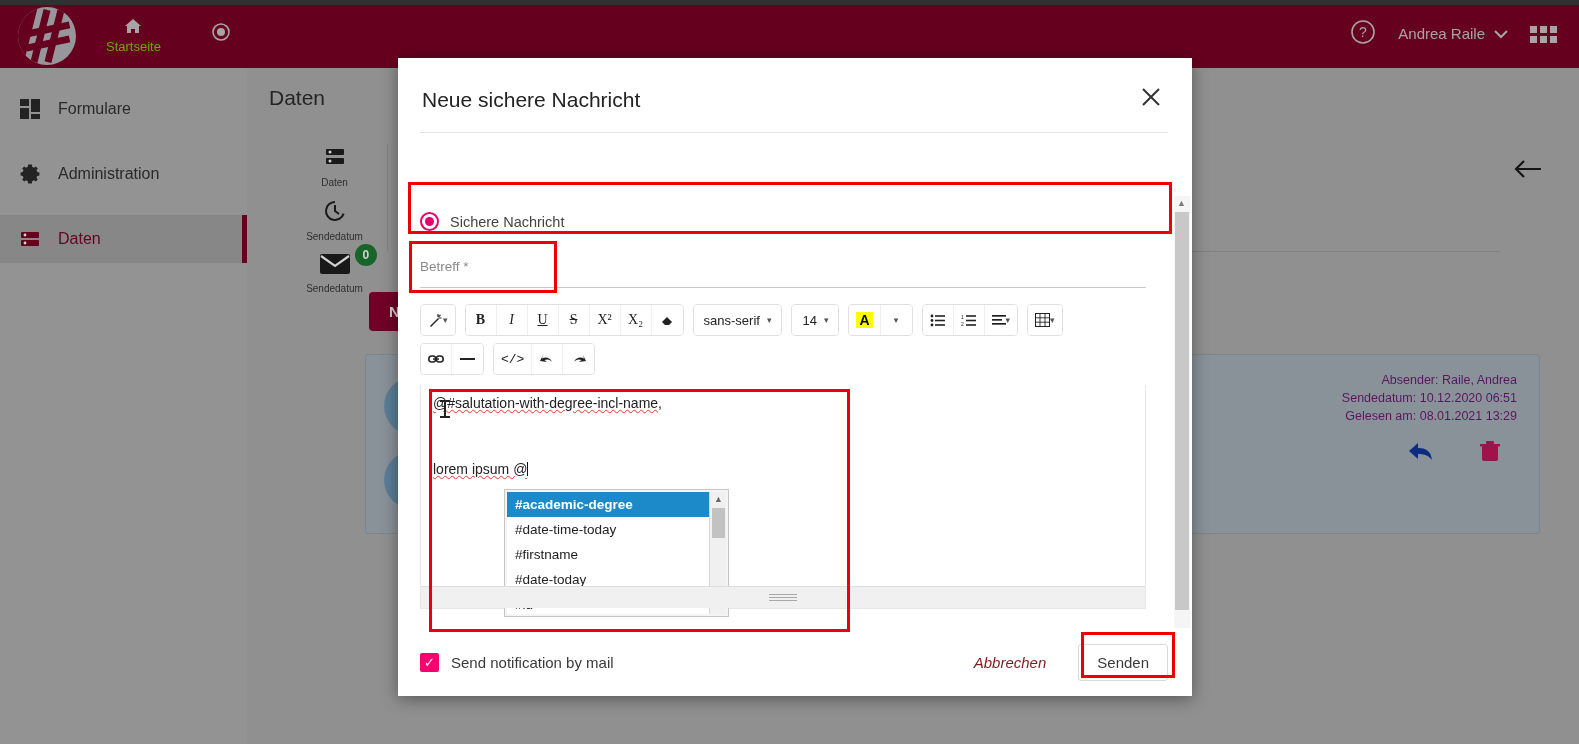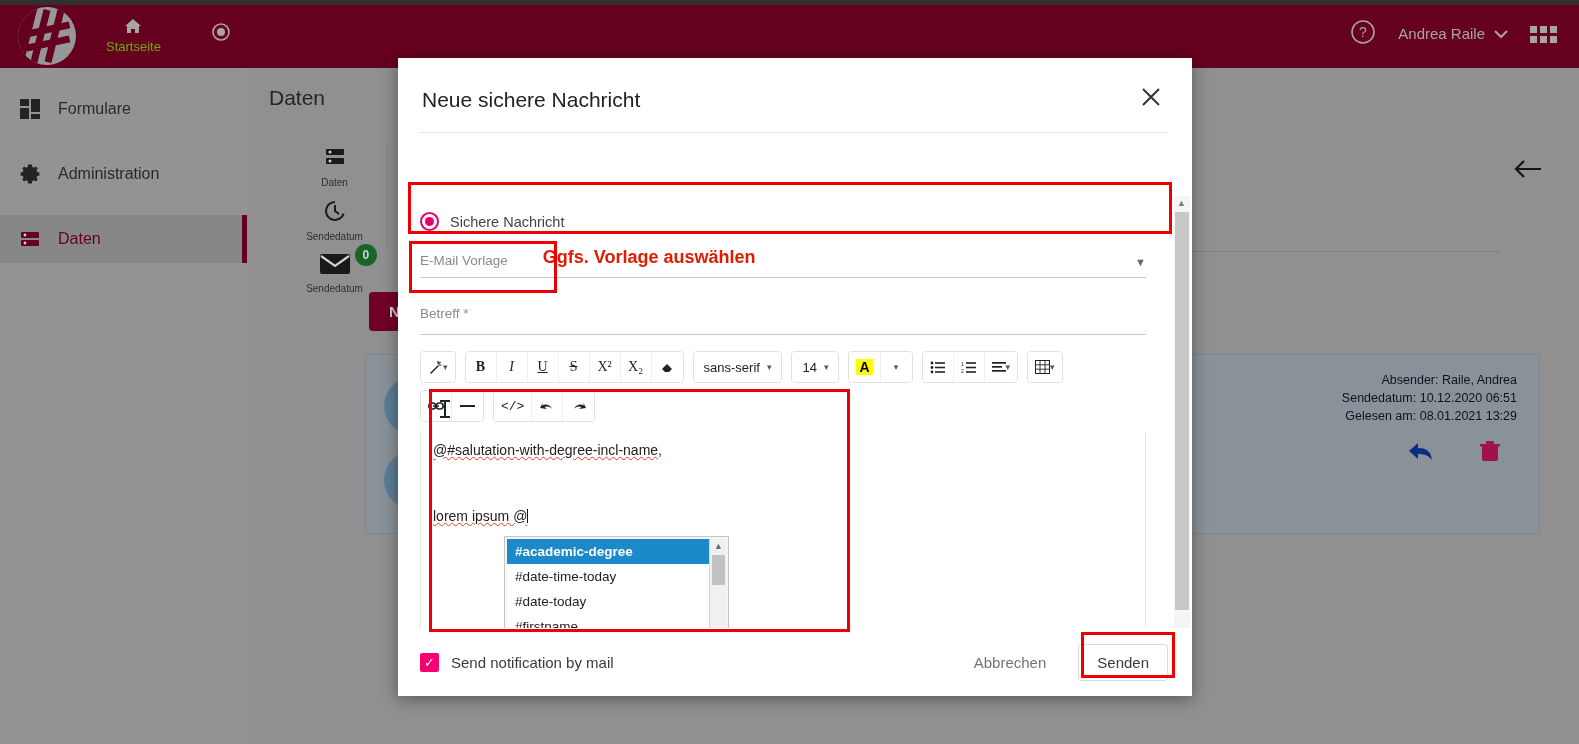--- a/index.html
+++ b/index.html
@@ -89,21 +89,21 @@
   }
   .msg-card {
     position: absolute; left: 118px; top: 286px; width: 1175px; height: 180px;
     background: #a9b3bb; border: 1px solid #9aa4ac; border-radius:3px;
   }
   .avatar-circ {
     position:absolute; left: 18px; width: 58px; height: 58px; border-radius: 50%;
     background: #6e9ab9; color:#e9eef2; display:flex; align-items:center; justify-content:center;
     font-size: 22px;
   }
-  .msg-meta { position:absolute; right: 22px; top: 16px; text-align: right; color:#0f172a; font-size:12.5px; line-height:1.45;}
+  .msg-meta { position:absolute; right: 22px; top: 16px; text-align: right; color:#701a75; font-size:12.5px; line-height:1.45;}
   .msg-actions { position:absolute; right: 38px; top: 84px; display:flex; gap: 44px; align-items:center;}
 
   
   .overlay { position: absolute; inset: 0; background: rgba(0,0,0,0.18); }
   .modal {
     position: absolute; left: 398px; top: 58px; width: 794px; height: 638px;
     background: #fff; box-shadow: 0 3px 16px rgba(0,0,0,.4);
   }
   .modal-head { padding: 28px 30px 0 24px; display: flex; align-items: flex-end; }
   .modal-title { font-size: 21px; color: #222; font-weight: 400; }
@@ -174,21 +174,21 @@
   .modal-foot {
     position: absolute; left: 0; bottom: 0; width: 794px; height: 68px;
     display: flex; align-items: center; padding: 0 24px 0 22px; background:#fff;
   }
   .cb {
     width: 19px; height: 19px; background: #f7006f; border-radius: 2px;
     display: flex; align-items: center; justify-content: center; color: #fff; font-size: 13px;
   }
   .cb-label { margin-left: 12px; font-size: 15px; color: #3a3a3a; }
   .foot-right { margin-left: auto; display: flex; align-items: center; gap: 20px; position:relative;}
-  .btn-plain { font-size: 15px; color: #737373; padding: 8px 12px; }
+  .btn-plain { font-size: 15px; color: #7f1d1d; padding: 8px 12px; font-style: italic; }
   .btn-send {
     font-size: 15px; color: #3a3a3a; padding: 9px 18px; border: 1px solid #dadada;
     border-radius: 3px; background: #fff;
   }
 
   .m-scroll { position: absolute; right: 2px; top: 138px; width: 16px; height: 488px; background: #f5f5f5; }
   .m-scroll .arw { position:absolute; left: 3px; font-size: 9px; color:#7a7a7a;}
   .m-scroll .arw.t { top: 2px; }
   .m-scroll .arw.b { bottom: 2px; }
   .m-thumb { position: absolute; left: 1px; top: 16px; width: 14px; height: 398px; background: #c8c8c8; }
@@ -375,28 +375,20 @@
     <div class="modal-body">
       <div class="mb-inner">
 
         <div class="radio-row">
           <span class="radio">
               <i></i>
             </span>
           <span class="radio-label">Sichere Nachricht</span>
         </div>
 
-        <div class="field" style="margin-top:16px;">
-          <div class="select-row">
-            <span class="field-label">E-Mail Vorlage</span>
-            <span class="annot-text">Ggfs. Vorlage auswählen</span>
-            <span class="caret">▼</span>
-          </div>
-          <div class="underline"></div>
-        </div>
 
         <div class="field subject-field">
           <div style="padding-bottom:12px;">
             <span class="field-label">Betreff *</span>
           </div>
           <div class="underline"></div>
         </div>
 
         <div class="tb">
           <div class="tb-group">
@@ -522,22 +514,22 @@
             <span class="squiggle">@#salutation-with-degree-incl-name</span><span>,</span>
             <div class="ed-line2">
               <span class="squiggle">lorem ipsum @</span><span class="caret-bar"></span>
             </div>
           </div>
 
           <div class="ac-pop">
             <div class="ac-list">
               <div class="ac-item sel">#academic-degree</div>
               <div class="ac-item">#date-time-today</div>
+              <div class="ac-item">#firstname</div>
               <div class="ac-item">#date-today</div>
-              <div class="ac-item">#firstname</div>
               <div class="ac-item">#id</div>
             </div>
             <div class="ac-sb">
               <span class="up">▲</span>
               <span class="ac-thumb"></span>
             </div>
           </div>
 
           <div class="ed-resize">
             <span class="grip">

